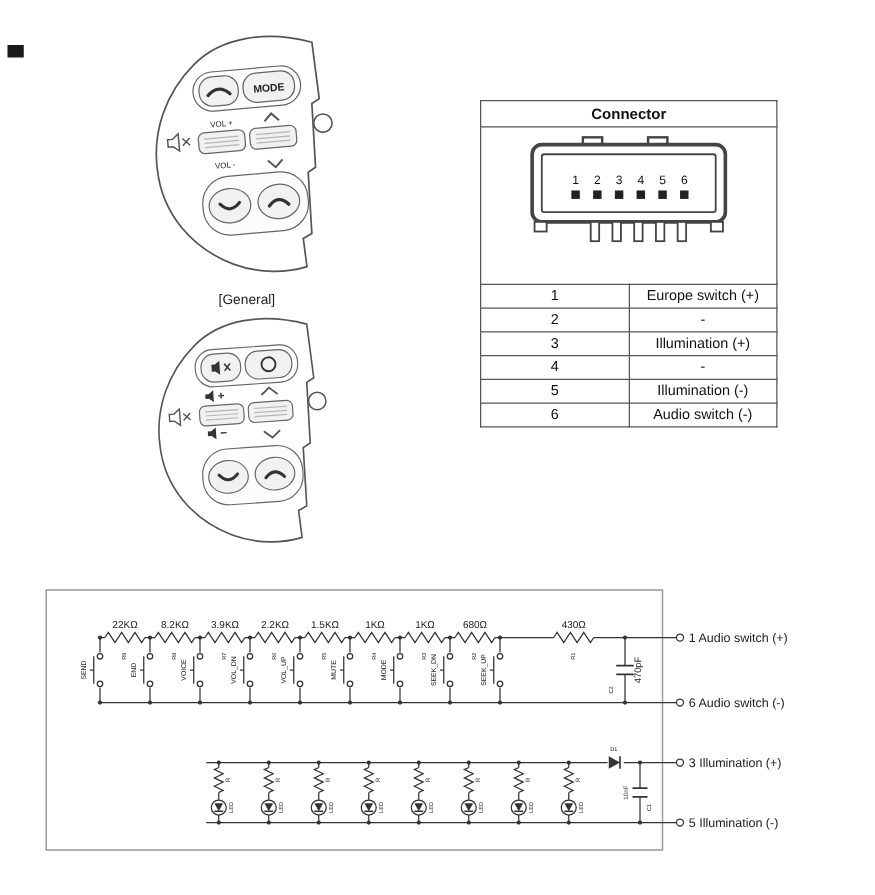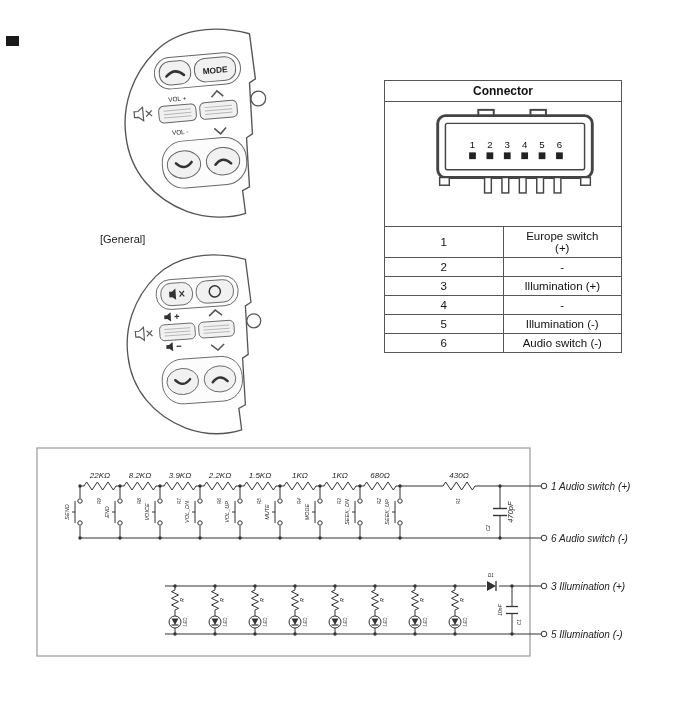--- a/index.html
+++ b/index.html
@@ -1,30 +1,30 @@
 <!DOCTYPE html>
 <html><head>
 <meta charset="utf-8">
 <style>
   html,body{margin:0;padding:0;}
   body{
     width:700px;height:716px;position:relative;background:#fff;
     font-family:"Liberation Sans",sans-serif;color:#111;overflow:hidden;
   }
   svg text{font-family:"Liberation Sans",sans-serif;}
-  .caption{text-align:left;font-size:11px;color:#222;margin-top:1px;}
+  .caption{text-align:center;font-size:11px;color:#222;margin-top:1px;}
   #wheel-general{position:absolute;left:100px;top:22px;width:195px;}
   #wheel-europe{position:absolute;left:103px;top:250px;width:190px;}
   #corner-mark{position:absolute;left:6px;top:36px;width:13px;height:10px;background:#1a1a1a;}
   #connector-panel{position:absolute;left:384px;top:80px;}
   table.connector{border-collapse:collapse;width:238px;font-size:11.5px;color:#111;table-layout:fixed;}
-  table.connector th,table.connector td{border:1px solid #555;text-align:center;padding:3px 16px;}
+  table.connector th,table.connector td{border:1px solid #555;text-align:center;padding:3px 4px;}
   table.connector th{font-size:12px;}
   table.connector .col-no{width:52px;}
-  #circuit-wrap{position:absolute;left:35px;top:446px;width:665px;height:220px;font-style:italic;}
+  #circuit-wrap{position:absolute;left:35px;top:470px;width:665px;height:220px;}
 </style>
 </head>
 <body>
 
 <div id="corner-mark"></div>
 
 <div id="wheel-general">
   <svg width="195" height="206" viewBox="0 0 190 210">
     <circle cx="157" cy="78" r="7.5" fill="#fff" stroke="#555" stroke-width="1.3"></circle>
     <path d="M148,12 C110,2 74,8 52,30 C28,54 18,86 22,116 C26,152 50,180 84,193 C106,201 128,200 144,195 L141,172 L148,168 L145,118 L151,114 L148,62 L154,58 L148,12 Z" fill="#fff" stroke="#555" stroke-width="1.4"></path>

